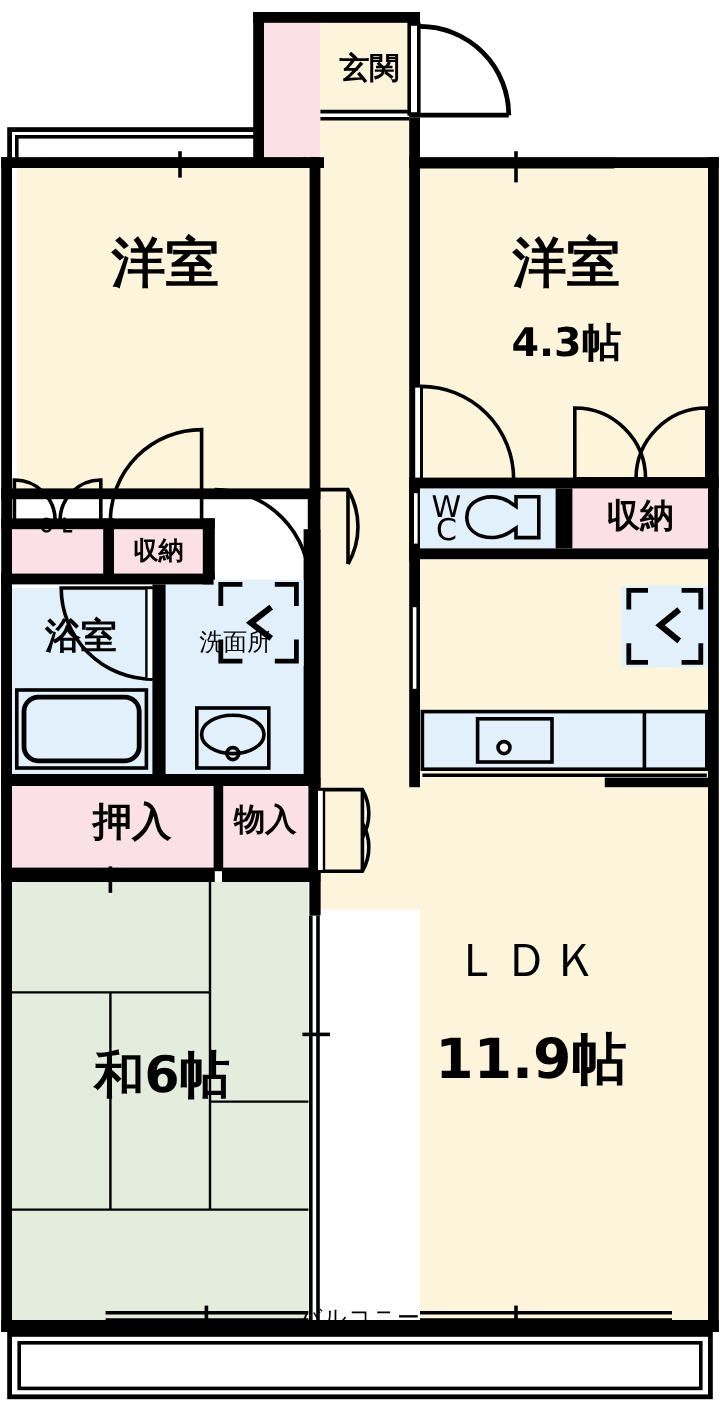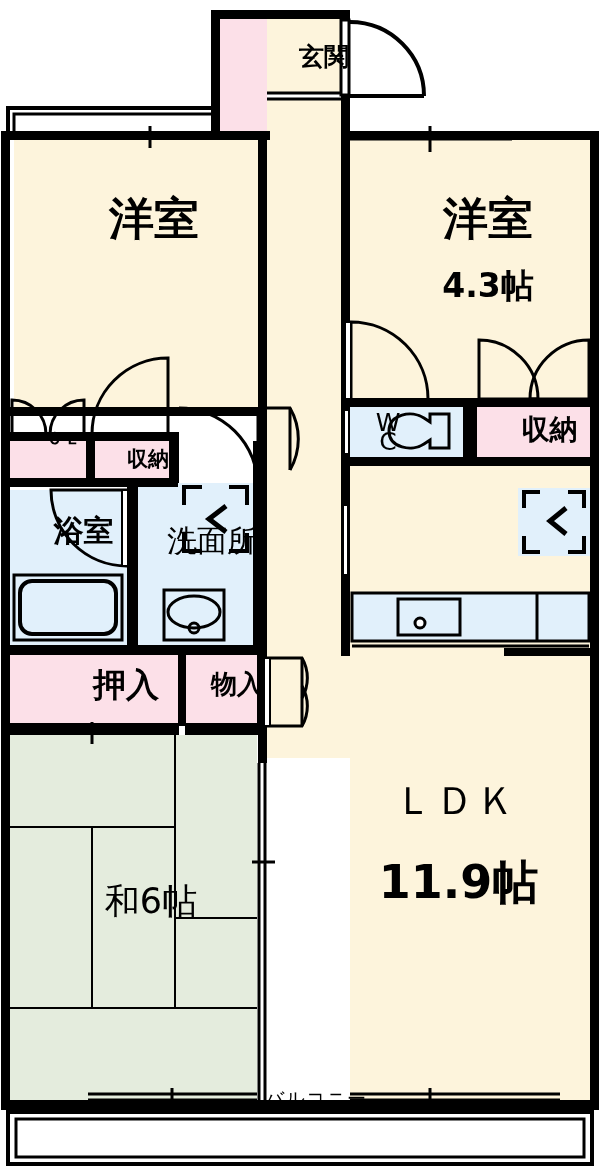--- a/index.html
+++ b/index.html
@@ -1,21 +1,21 @@
 <!DOCTYPE html>
 <html><head>
 <meta charset="utf-8">
 <title>Floor Plan</title>
 <style>
   html,body{margin:0;padding:0;background:#ffffff;}
   body{font-family:"Liberation Sans","DejaVu Sans",sans-serif;}
   #plan{position:relative;width:600px;height:1170px;background:#ffffff;overflow:hidden;}
   #plan svg{position:absolute;left:0;top:0;}
   .lbl{position:absolute;color:#000;white-space:nowrap;text-align:center;
-       font-family:"DejaVu Sans","Liberation Sans",sans-serif;line-height:1.08;padding-left:16px;}
+       font-family:"DejaVu Sans","Liberation Sans",sans-serif;line-height:1.08;}
 </style>
 </head>
 <body>
 
 <div id="plan">
 
 <svg width="600" height="1170" viewBox="0 0 600 1170">
   <defs>
     <g id="arc-marker"></g>
   </defs>
@@ -255,28 +255,28 @@
 <div class="lbl" style="left:58px;top:195px;width:160px;font-size:45px;font-weight:700;">洋室</div>
 
 <div class="lbl" style="left:392px;top:195px;width:160px;font-size:45px;font-weight:700;">洋室</div>
 <div class="lbl" style="left:382px;top:268px;width:180px;font-size:33px;font-weight:700;">4.3帖</div>
 
 <div class="lbl" style="left:10px;top:429px;width:76px;font-size:17px;font-weight:600;letter-spacing:1px;">ＣＬ</div>
 <div class="lbl" style="left:95px;top:448px;width:74px;font-size:21px;font-weight:600;">収納</div>
 <div class="lbl" style="left:477px;top:415px;width:113px;font-size:28px;font-weight:600;">収納</div>
 
 <div class="lbl" style="left:10px;top:515px;width:115px;font-size:30px;font-weight:600;">浴室</div>
-<div class="lbl" style="left:140px;top:525px;width:112px;font-size:30px;font-weight:500;">洗面所</div>
+<div class="lbl" style="left:140px;top:525px;width:112px;font-size:20px;font-weight:500;">洗面所</div>
 
 <div class="lbl" style="left:358px;top:409px;width:28px;font-size:25px;font-weight:500;">W</div>
 <div class="lbl" style="left:358px;top:428px;width:28px;font-size:25px;font-weight:500;">C</div>
 
 <div class="lbl" style="left:10px;top:667px;width:200px;font-size:33px;font-weight:600;">押入</div>
 <div class="lbl" style="left:185px;top:670px;width:72px;font-size:26px;font-weight:600;">物入</div>
 
-<div class="lbl" style="left:45px;top:873px;width:180px;font-size:35px;font-weight:400;margin-top:10px;">和6帖</div>
+<div class="lbl" style="left:45px;top:873px;width:180px;font-size:42px;font-weight:700;">和6帖</div>
 
 <div class="lbl" style="left:345px;top:780px;width:190px;font-size:39px;font-weight:400;letter-spacing:2px;">ＬＤＫ</div>
 <div class="lbl" style="left:330px;top:858px;width:225px;font-size:46px;font-weight:700;">11.9帖</div>
 
 <div class="lbl" style="left:200px;top:1088px;width:200px;font-size:19px;font-weight:500;letter-spacing:1px;">バルコニー</div>
 
 </div>
 
 </body></html>

